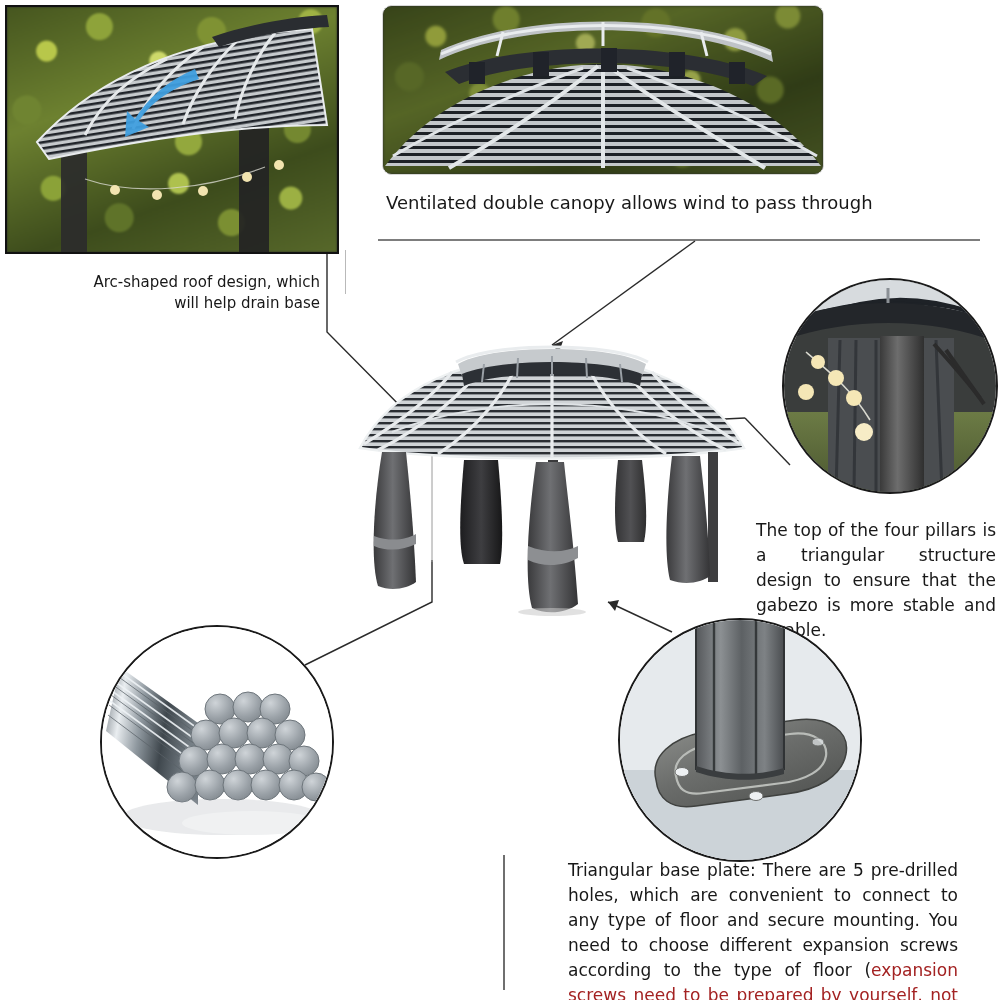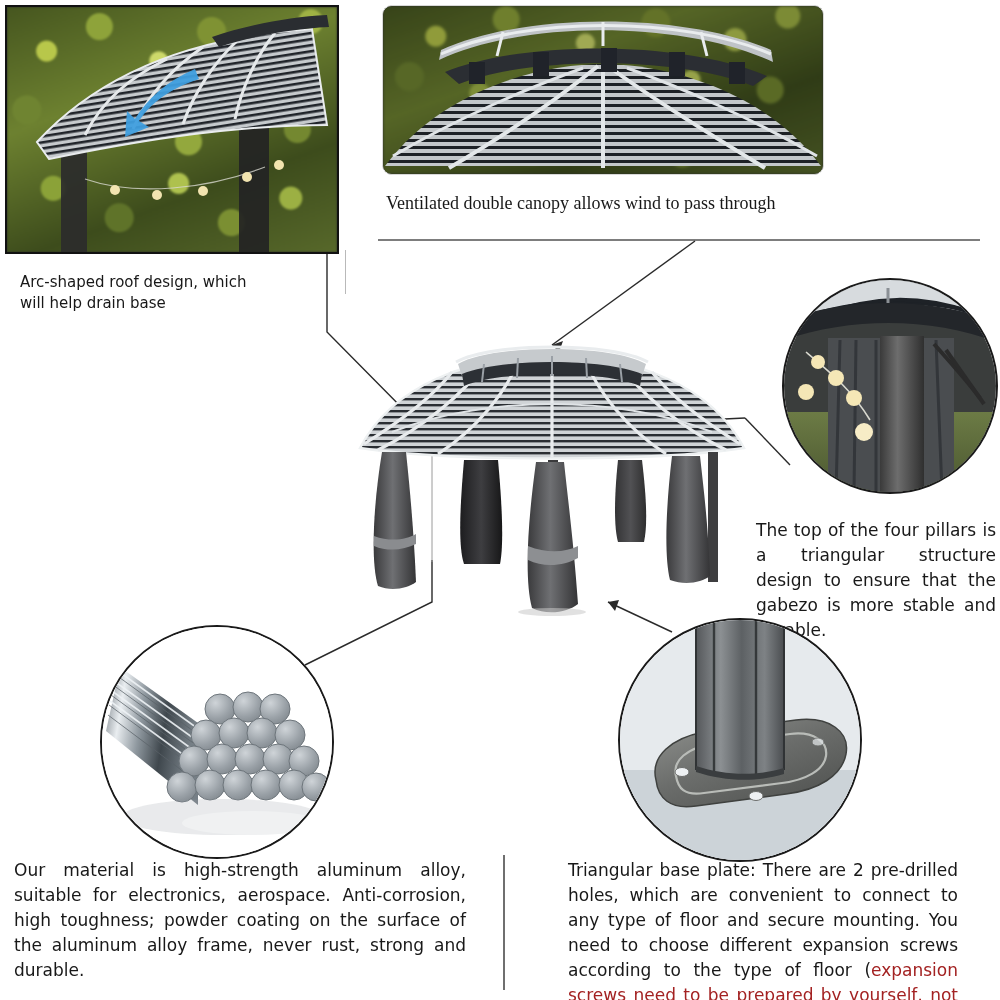--- a/index.html
+++ b/index.html
@@ -9,21 +9,21 @@
   .stage{position:absolute;left:0;top:0;width:1000px;height:1000px;}
 
   
   .photo{position:absolute;overflow:hidden;background:#2b2f27;}
   .photo.rect{border:2px solid #111;}
   .photo.round{border-radius:10px;}
   .photo.circle{border-radius:50%;border:2px solid #1a1a1a;background:#fff;}
 
   
   .cap{position:absolute;color:#181818;}
-  .cap.center{text-align:left;}
+  .cap.center{text-align:right;}
   .red{color:#A32222;}
   .rule-v{position:absolute;width:2px;background:#8a8a8a;}
   .rule-v.thin{width:1px;background:#b9b9b9;}
 
   svg.leaders{position:absolute;left:0;top:0;width:1000px;height:1000px;
               pointer-events:none;}
 
   
   
   .foliage{position:absolute;inset:0;
@@ -175,21 +175,21 @@
       <path d="M56,54 C140,14 300,14 390,56 L388,44 C300,6 142,6 58,44 Z" fill="#bfc3c7"></path>
       <g>
         <path d="M58,48 C142,10 300,10 388,48" stroke="#e9ecee" stroke-width="3" fill="none"></path>
         <path d="M120,26 C118,34 116,42 114,50" stroke="#e9ecee" stroke-width="3" fill="none"></path>
         <path d="M220,16 L220,40" stroke="#e9ecee" stroke-width="3" fill="none"></path>
         <path d="M318,26 C320,34 322,42 324,50" stroke="#e9ecee" stroke-width="3" fill="none"></path>
       </g>
     </svg>
   </div>
 
-  <div class="cap t18" style="left:386px;top:190px;width:560px;font-family:Liberation Serif, serif;">Ventilated double canopy allows wind to pass through</div>
+  <div class="cap t18" style="left:386px;top:190px;width:560px;">Ventilated double canopy allows wind to pass through</div>
 
   <div class="photo circle" style="left:782px;top:278px;width:212px;height:212px;">
     <svg viewBox="0 0 212 212" style="position:absolute;inset:0;width:100%;height:100%;">
       <defs>
         <linearGradient id="postG" x1="0" y1="0" x2="1" y2="0">
           <stop offset="0%" stop-color="#3a3a3a"></stop>
           <stop offset="40%" stop-color="#6d6d6d"></stop>
           <stop offset="100%" stop-color="#2f2f2f"></stop>
         </linearGradient>
         <linearGradient id="grassG" x1="0" y1="0" x2="0" y2="1">
@@ -368,21 +368,20 @@
         <circle cx="214" cy="160" r="14" fill="url(#rodEnd)" stroke="#6d757b" stroke-width="1"></circle>
       </g>
 
       <g opacity=".22">
         <ellipse cx="120" cy="190" rx="100" ry="18" fill="#9aa1a7"></ellipse>
         <ellipse cx="150" cy="196" rx="70" ry="12" fill="#b9bfc4"></ellipse>
       </g>
     </svg>
   </div>
 
-  <div class="cap t17" style="left:14px;top:858px;width:452px;text-align:justify;">Our material is high-strength aluminum alloy, suitable for electronics, aerospace. Anti-corrosion, high toughness; powder coating on the surface of the aluminum alloy frame, never rust, strong and durable.</div>
 
   <div class="photo circle" style="left:618px;top:618px;width:240px;height:240px;">
     <svg viewBox="0 0 240 240" style="position:absolute;inset:0;width:100%;height:100%;">
       <defs>
         <linearGradient id="pillarG" x1="0" y1="0" x2="1" y2="0">
           <stop offset="0%" stop-color="#55585b"></stop>
           <stop offset="28%" stop-color="#8c9093"></stop>
           <stop offset="52%" stop-color="#5d6164"></stop>
           <stop offset="78%" stop-color="#7e8285"></stop>
           <stop offset="100%" stop-color="#4a4d50"></stop>
@@ -411,16 +410,16 @@
         <line x1="94" y1="0" x2="94" y2="152"></line>
         <line x1="136" y1="0" x2="136" y2="154"></line>
       </g>
       <line x1="76" y1="0" x2="76" y2="150" stroke="#303335" stroke-width="2"></line>
       <line x1="164" y1="0" x2="164" y2="150" stroke="#303335" stroke-width="2"></line>
       <path d="M76,146 C106,156 138,156 164,148 L164,154 C138,162 106,162 76,152 Z" fill="#3a3d3f"></path>
     </svg>
   </div>
 
   <div class="cap t17" style="left:568px;top:858px;width:390px;text-align:justify;">
-    <span>Triangular base plate: There are 2 pre-drilled holes, which are convenient to connect to any type of floor and secure mounting. You need to choose different expansion screws according to the type of floor (</span><span class="red">expansion screws need to be prepared by yourself, not pre-delivered</span>
+    <span>Triangular base plate: There are 5 pre-drilled holes, which are convenient to connect to any type of floor and secure mounting. You need to choose different expansion screws according to the type of floor (</span><span class="red">expansion screws need to be prepared by yourself, not pre-delivered</span>
   </div>
 
 </div>
 
 </body></html>

